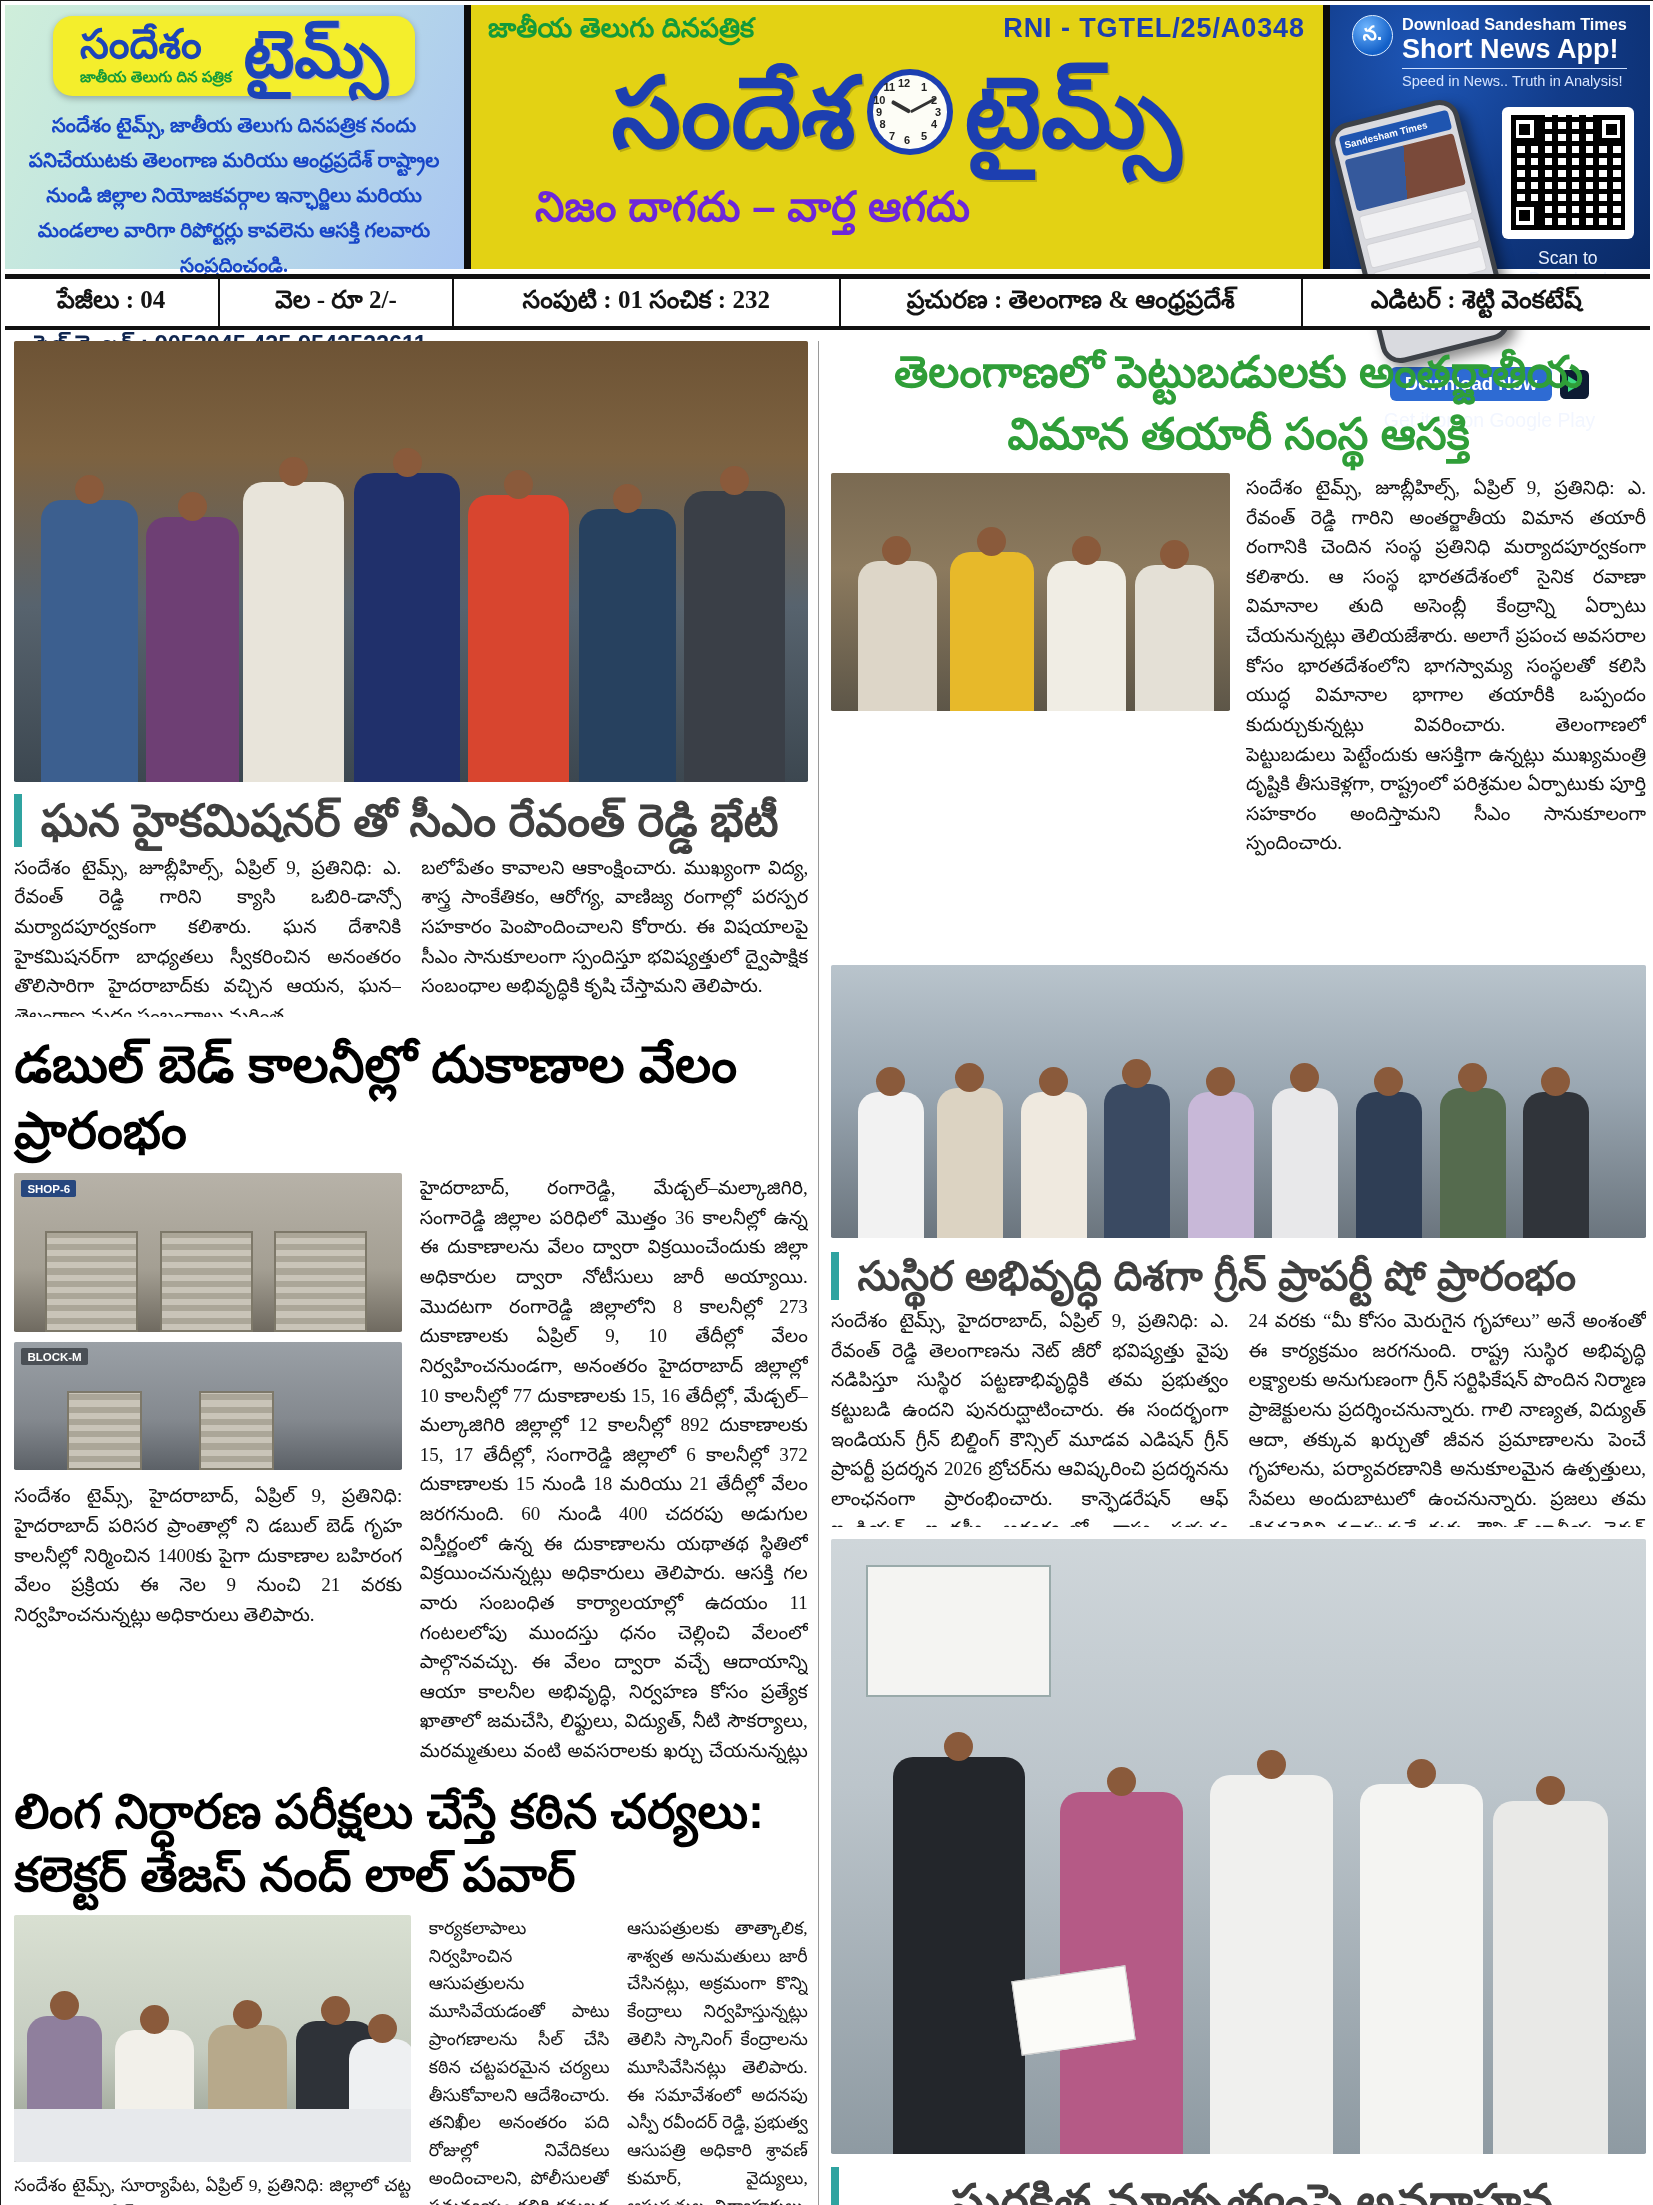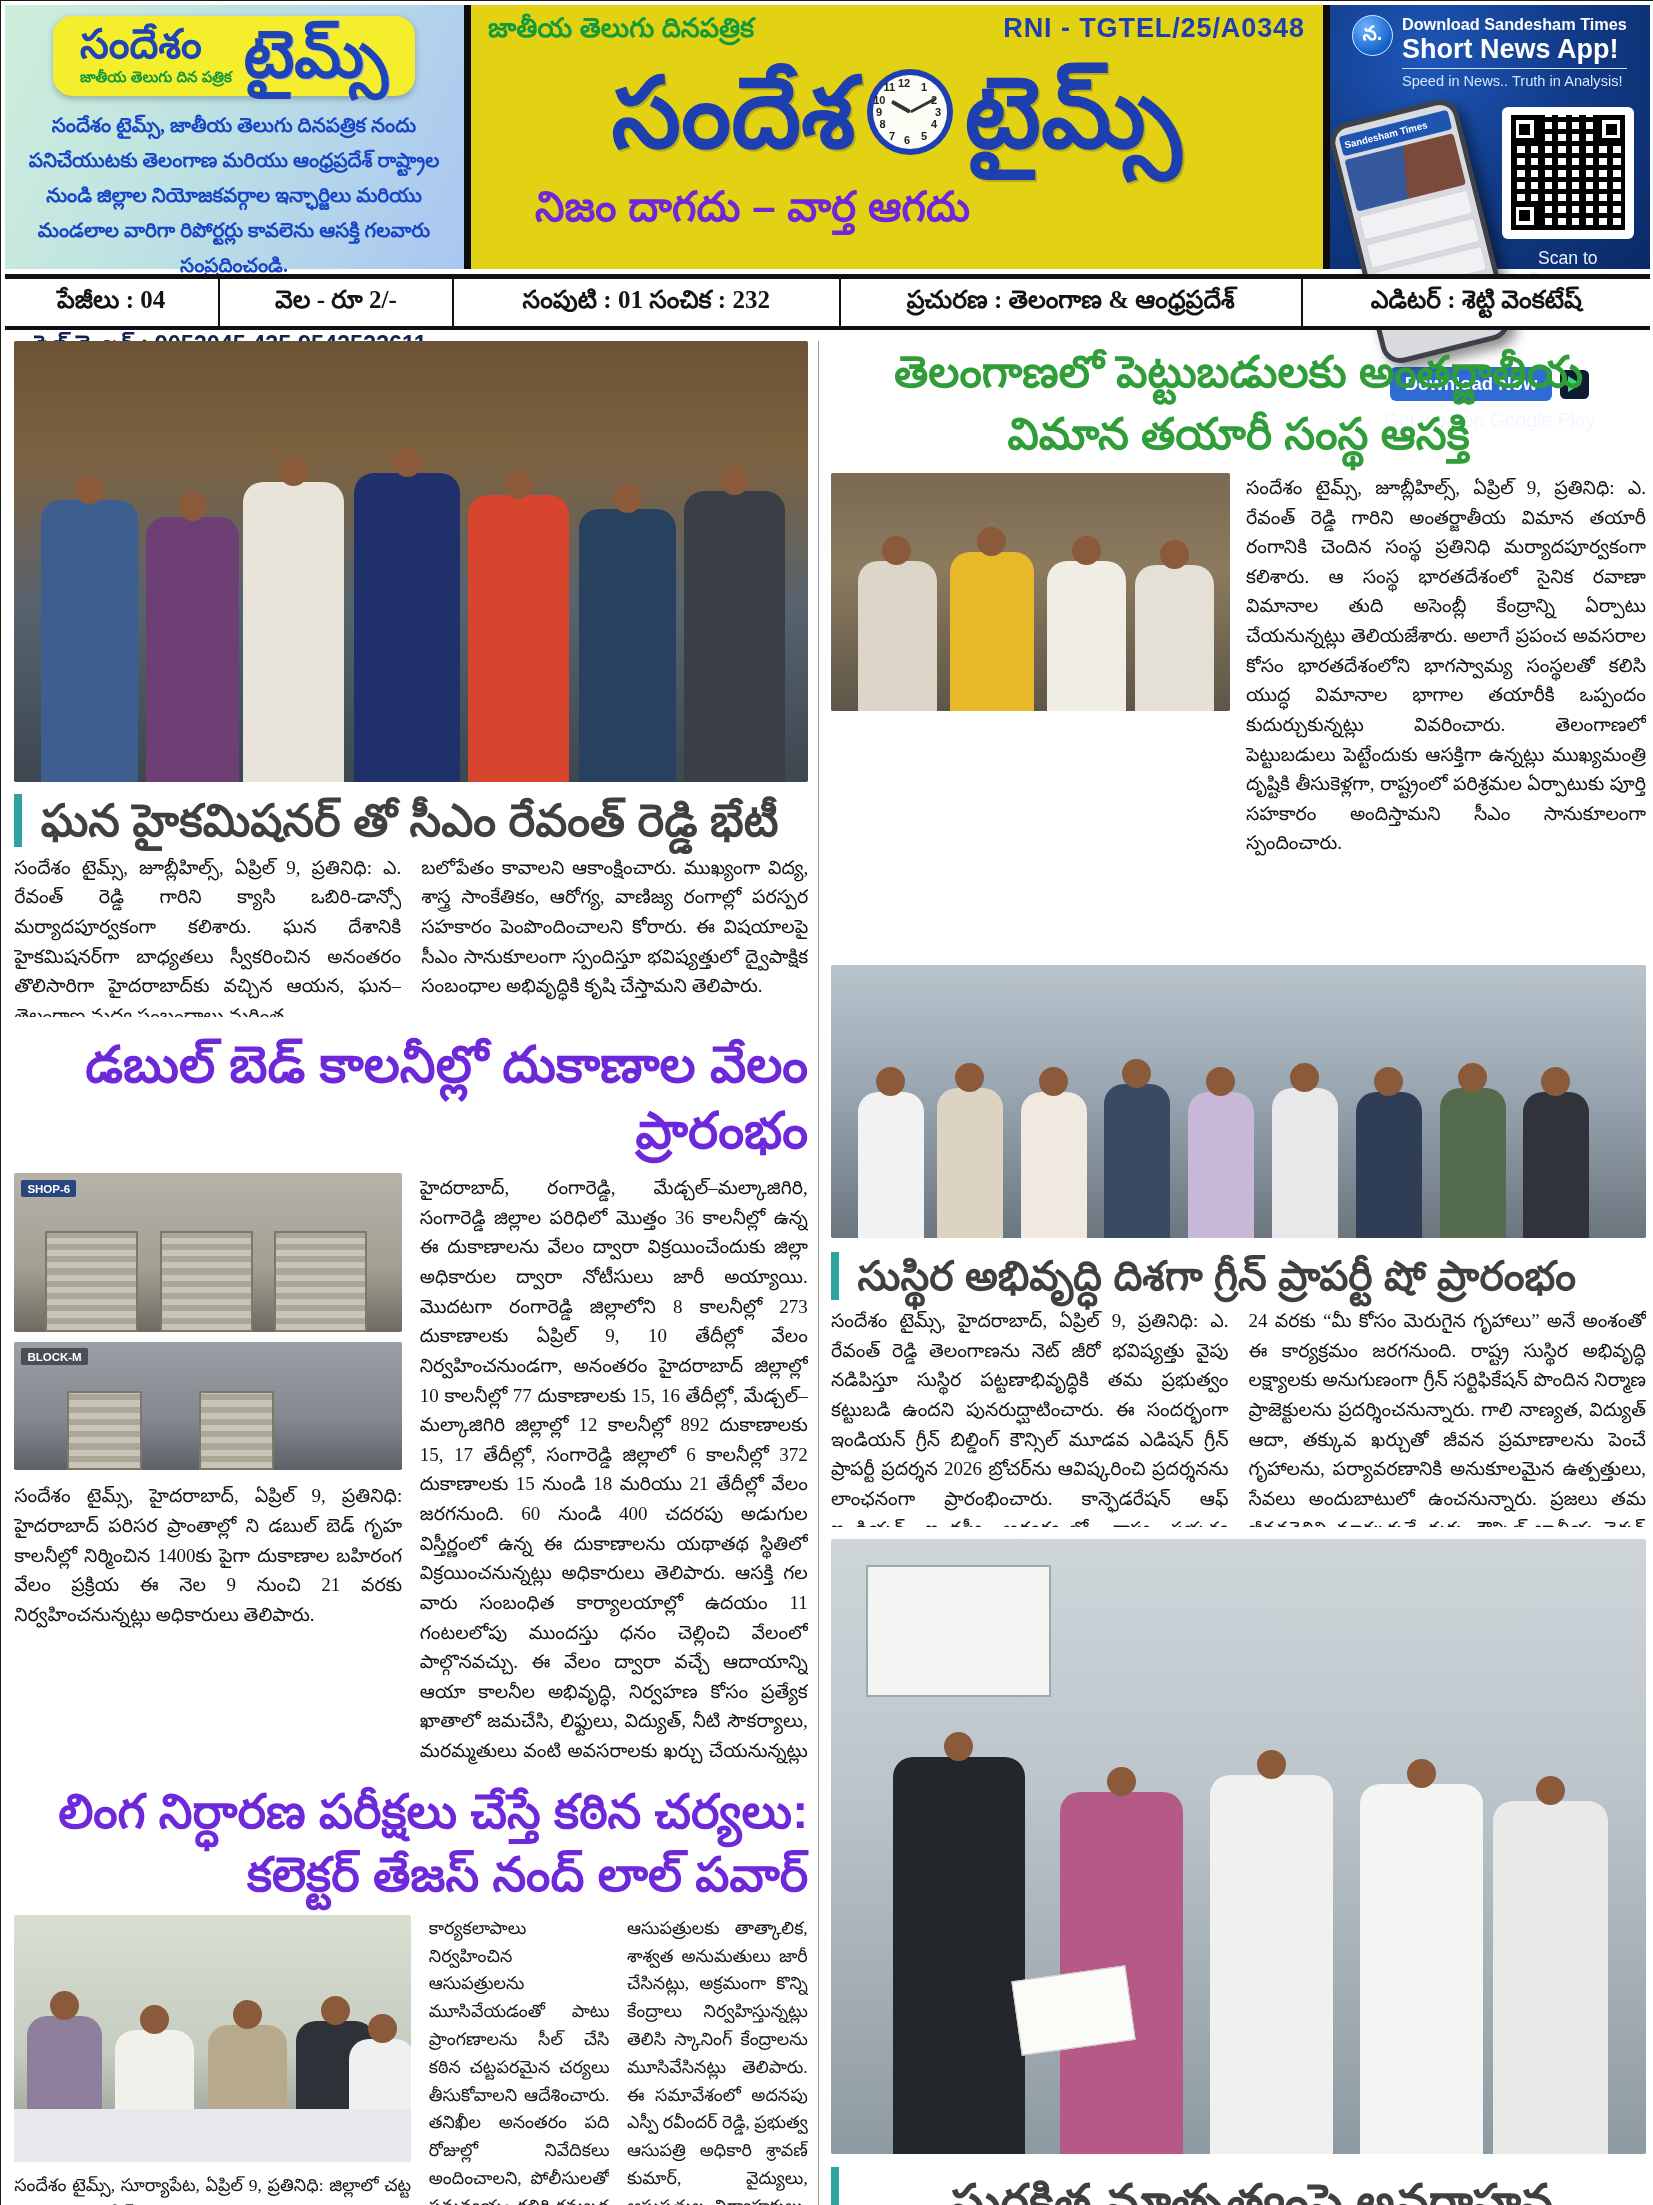--- a/index.html
+++ b/index.html
@@ -87,22 +87,22 @@
   .vdivider{position:absolute;left:817px;top:340px;width:1.3px;height:2152px;background:#9a9a9a;}
 
   .photo{position:relative;width:100%;border-radius:1.8px;overflow:hidden;}
   .person{position:absolute;bottom:0;border-radius:20px 20px 0 0;}
   .person::before{content:"";position:absolute;top:-25px;left:50%;margin-left:-14.6px;width:29px;height:29px;
                   border-radius:50%;background:#8a5a3b;}
 
   .hl-red{color:#404040;font-family:"Liberation Sans",sans-serif;font-weight:bold;font-size:45px;line-height:1.18;
           border-left:8px solid #2fa3a0;padding-left:18.5px;margin:11.5px 0 6.2px;}
   .hl-red.center{text-align:center;font-size:48px;line-height:1.45;}
-  .hl-blue{color:#6d28d9;font-family:"Liberation Sans",sans-serif;font-weight:bold;font-size:51px;line-height:1.3;
-           text-align:right;margin:15px 0 8.8px;}
+  .hl-blue{color:#000000;font-family:"Liberation Sans",sans-serif;font-weight:bold;font-size:51px;line-height:1.3;
+           text-align:left;margin:15px 0 8.8px;}
   .hl-green{color:#2f9e38;font-family:"Liberation Sans",sans-serif;font-weight:bold;font-size:44px;line-height:1.4;
             text-align:center;margin:0 0 8.8px;}
 
   .bodytext{font-size:19px;line-height:1.56;text-align:justify;color:#121212;}
   .twocol{display:flex;gap:20px;}
   .twocol > div{flex:1;overflow:hidden;}
 
   .s2-wrap{display:flex;gap:17.6px;margin-top:4.4px;}
   .s2-left{width:388px;}
   .s2-right{width:388px;}

